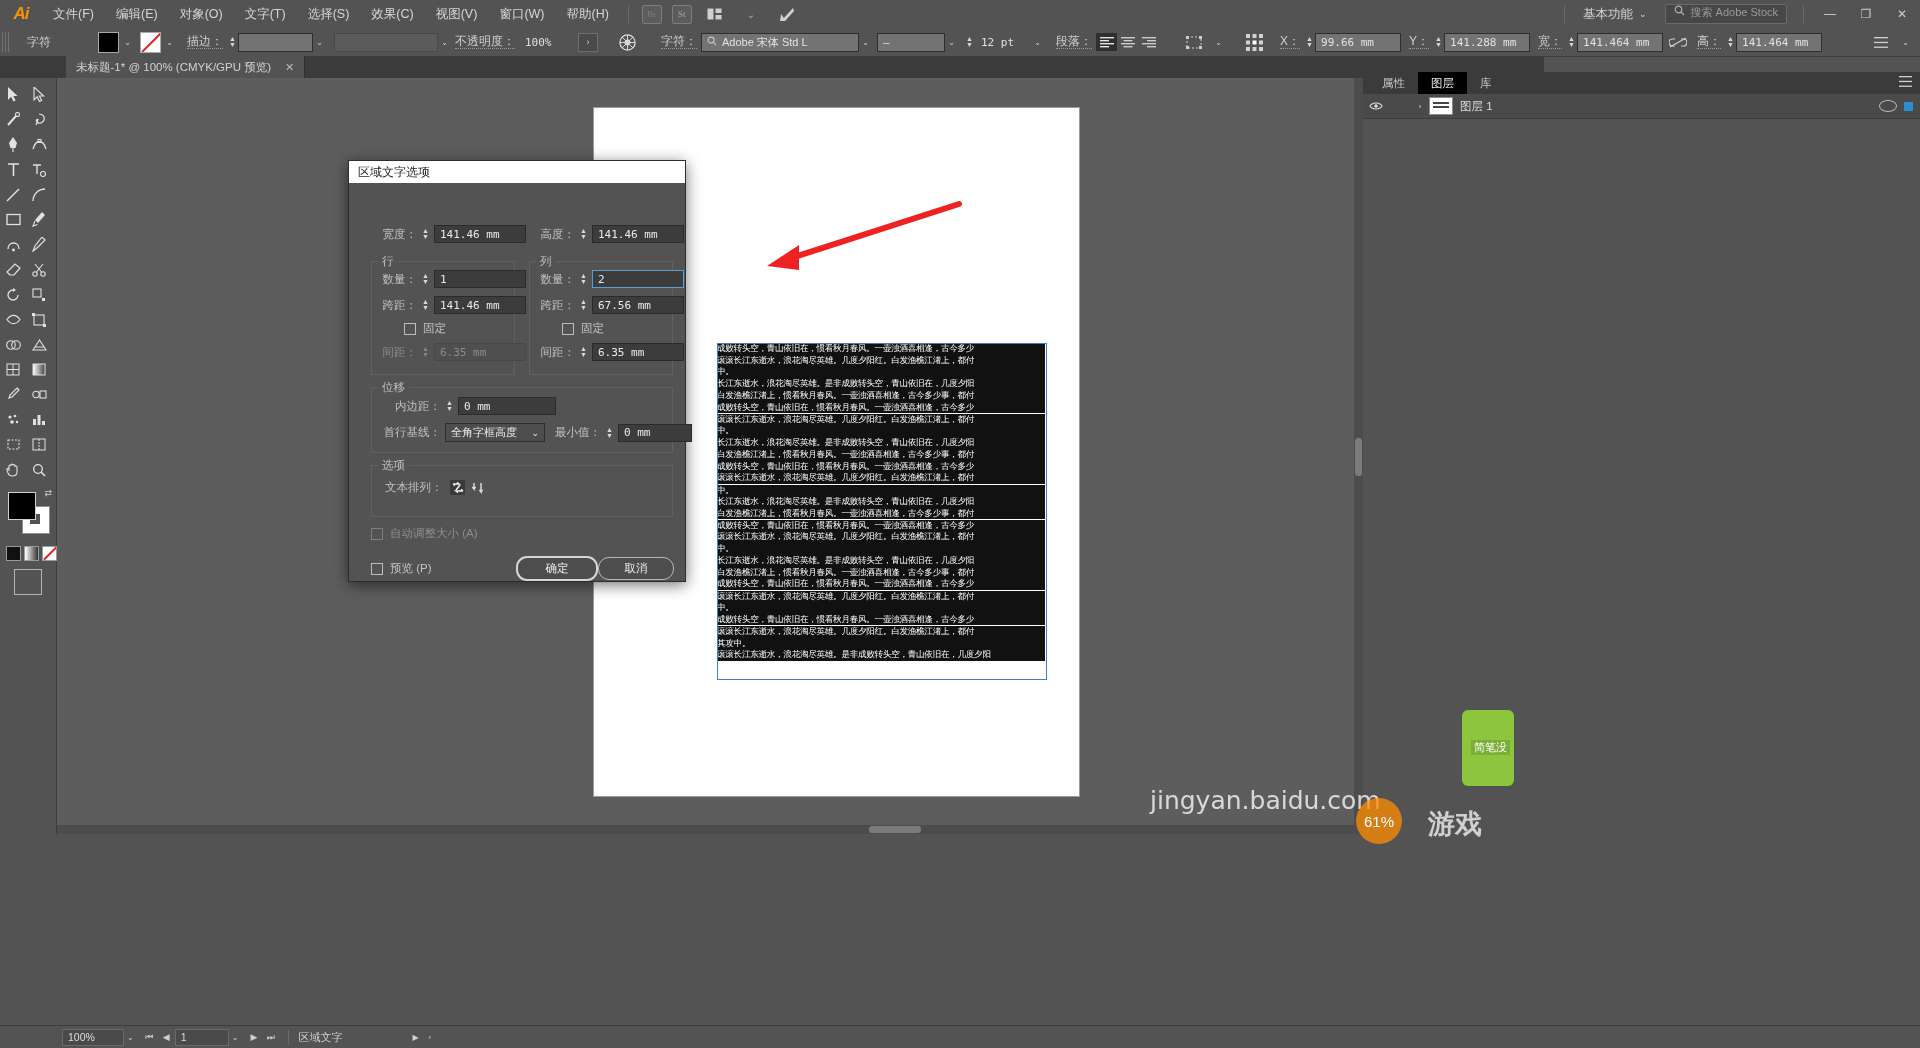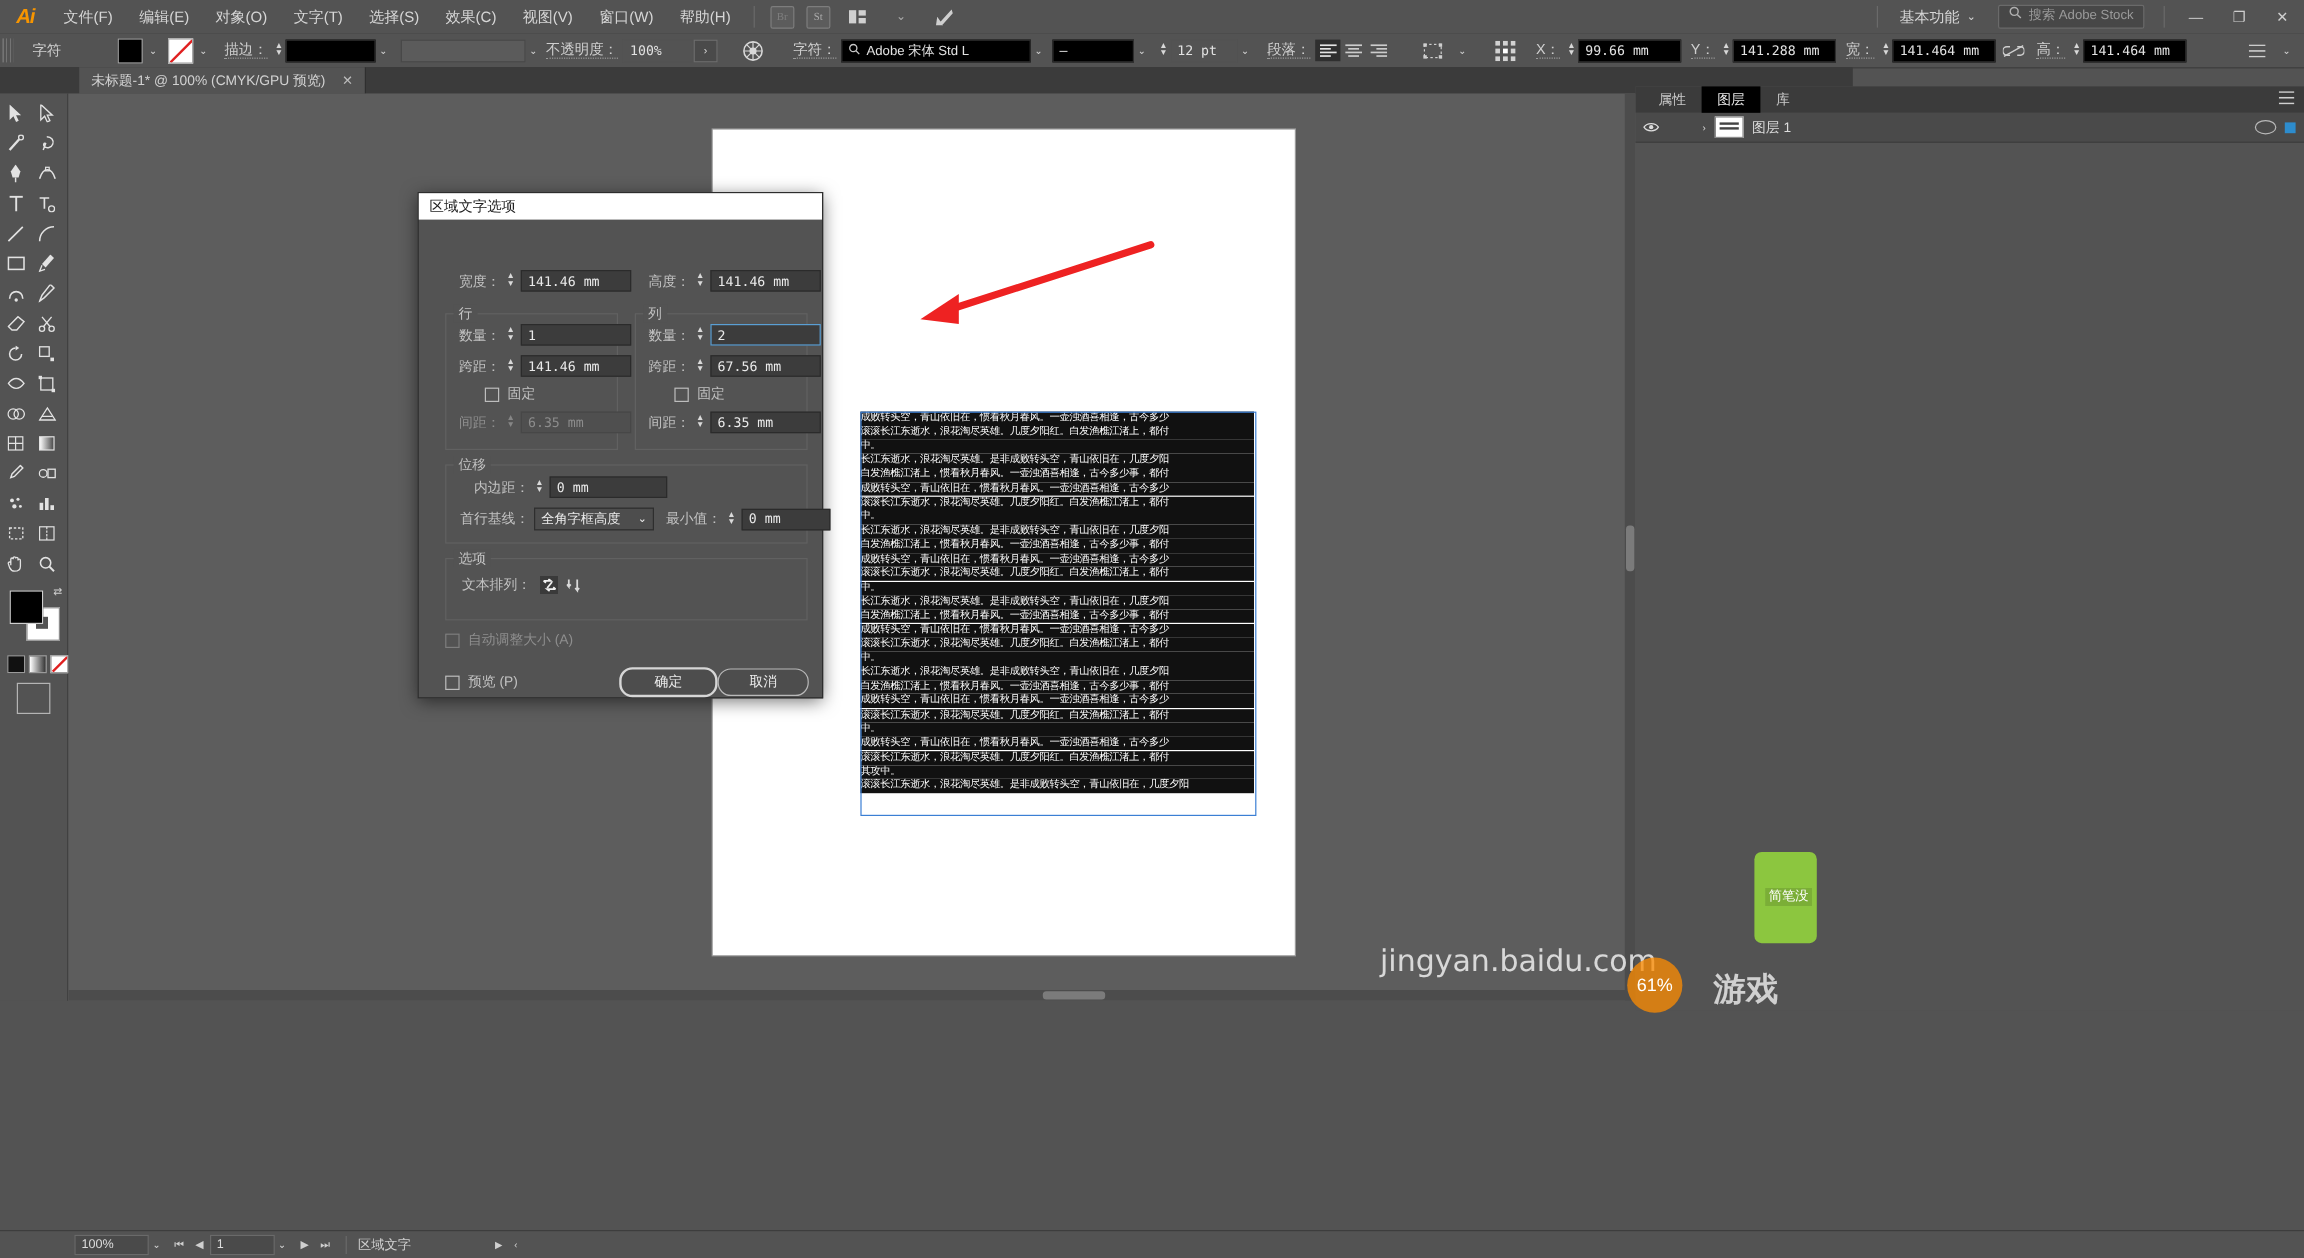--- a/index.html
+++ b/index.html
@@ -31,21 +31,21 @@
         background:repeating-linear-gradient(to right,#8a8a8a 0 1px,transparent 1px 3px);opacity:.6;}
   .cb-label{color:#cfcfcf;font-size:12px;white-space:nowrap;margin:0 4px;}
   .cb-label.dotted{border-bottom:1px dotted #9a9a9a;line-height:13px;}
   .swatch{width:19px;height:19px;border:1px solid #a8a8a8;background:#000;}
   .swatch.none{background:#fff;position:relative;overflow:hidden;}
   .swatch.none:after{content:"";position:absolute;left:-3px;top:8px;width:28px;height:2px;background:#e02020;
                      transform:rotate(-45deg);}
   .caret{width:13px;height:19px;display:flex;align-items:center;justify-content:center;color:#cfcfcf;font-size:8px;}
   .spin{display:flex;flex-direction:column;align-items:center;justify-content:center;width:11px;color:#d8d8d8;
         font-size:7px;line-height:6px;}
-  .field{background:#000000;border:1px solid #2e2e2e;height:17px;display:flex;align-items:center;
+  .field{background:#737373;border:1px solid #2e2e2e;height:17px;display:flex;align-items:center;
          padding:0 5px;color:#e2e2e2;font-size:11px;font-family:"DejaVu Sans Mono",monospace;}
   .field.plain{background:#5b5b5b;border:1px solid #484848;}
   .seg{display:flex;align-items:center;gap:2px;margin:0 3px;}
   .align-btn{width:21px;height:18px;display:flex;align-items:center;justify-content:center;color:#d4d4d4;}
   .align-btn.active{background:#2f2f2f;}
   .opacity-arrow{width:18px;height:17px;border:1px solid #6d6d6d;background:#4a4a4a;display:flex;
                  align-items:center;justify-content:center;color:#d8d8d8;font-size:9px;}
 
   
   .tabbar{position:absolute;left:0;top:56px;width:1544px;height:22px;background:#3b3b3b;}

